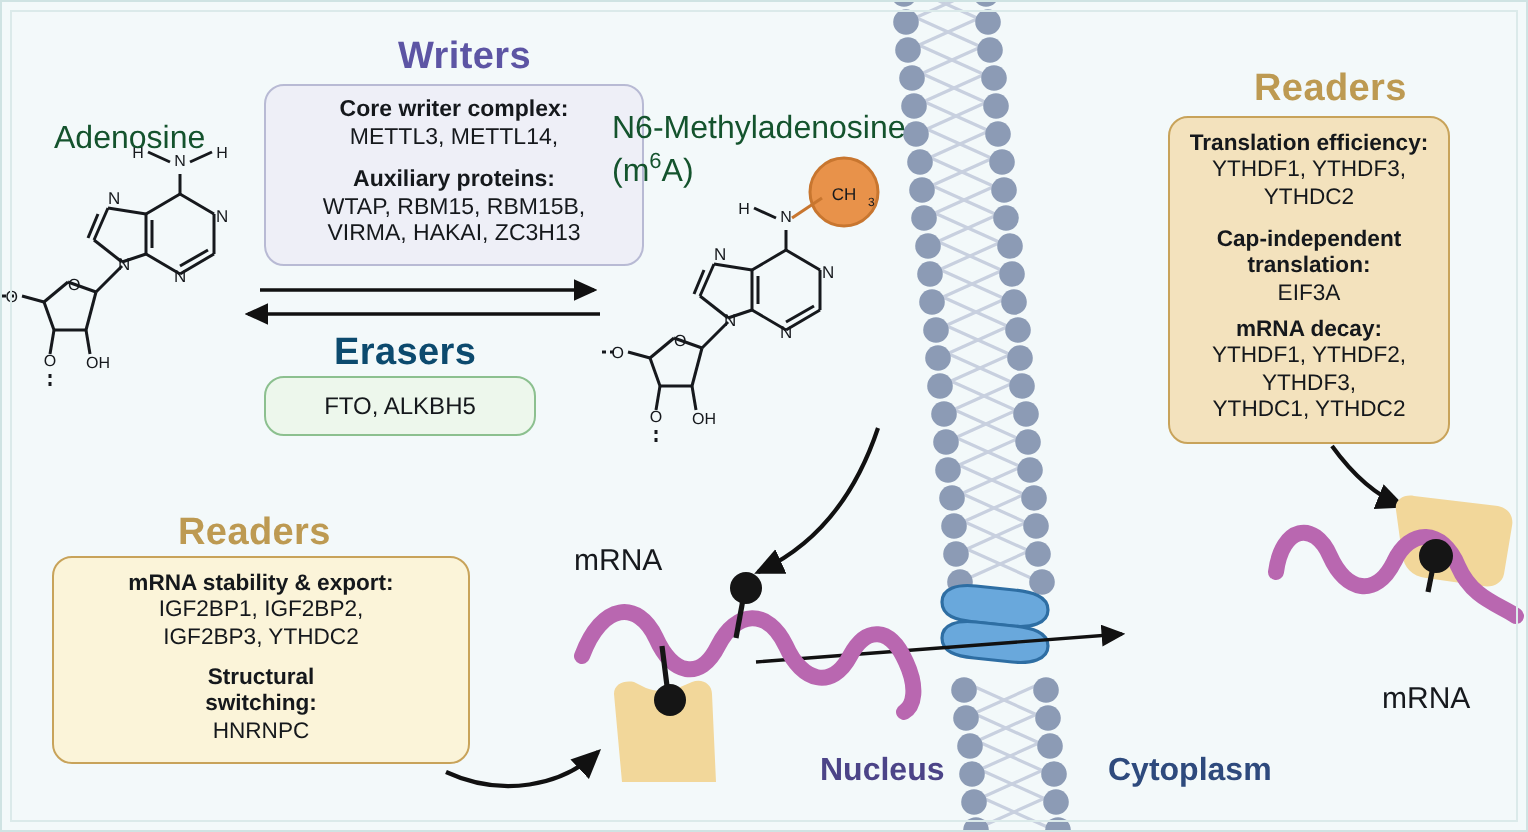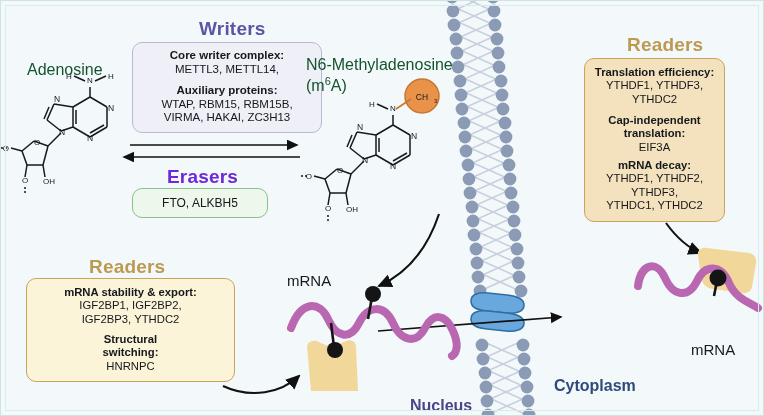--- a/index.html
+++ b/index.html
@@ -21,21 +21,21 @@
     content:"";position:absolute;left:4px;top:4px;right:4px;bottom:4px;
     border:1px solid #dbeaea;pointer-events:none;
   }
   svg.layer{position:absolute;left:0;top:0;width:764px;height:416px;overflow:visible;}
 
   .heading{
     position:absolute;font-weight:bold;white-space:nowrap;
     letter-spacing:.2px;
   }
   .h-writers{color:#5d55a4;font-size:19px;left:186px;top:17px;margin-left:12px;}
-  .h-erasers{color:#6d28d9;font-size:19px;left:166px;top:165px;}
+  .h-erasers{color:#0c4a6e;font-size:19px;left:166px;top:165px;}
   .h-readers-r{color:#bd9a52;font-size:19px;left:626px;top:33px;}
   .h-readers-l{color:#bd9a52;font-size:19px;left:88px;top:255px;}
 
   .box{
     position:absolute;box-sizing:border-box;
     border-radius:10px;text-align:center;
     line-height:1.18;
   }
   .box-writers{
     left:131px;top:41px;width:190px;
@@ -66,21 +66,21 @@
   .twocol > div{flex:1;}
 
   .molname{
     position:absolute;font-size:16px;color:#14532d;white-space:nowrap;
   }
   .mn-aden{left:26px;top:60px;}
   .mn-m6a{left:305px;top:54px;line-height:1.25;}
   .sup{font-size:11px;vertical-align:super;}
 
   .celllabel{position:absolute;font-weight:bold;font-size:16px;white-space:nowrap;}
-  .lbl-nucleus{color:#4c4488;left:409px;top:376px;margin-top:20px;}
+  .lbl-nucleus{color:#4c4488;left:409px;top:376px;}
   .lbl-cyto{color:#2e4a7d;left:553px;top:376px;}
 
   .mrnalabel{position:absolute;font-size:15px;color:#16191d;white-space:nowrap;}
   .ml-left{left:286px;top:271px;}
   .ml-right{left:690px;top:340px;}
 </style>
 </head>
 <body>
 
 <div id="stage">

